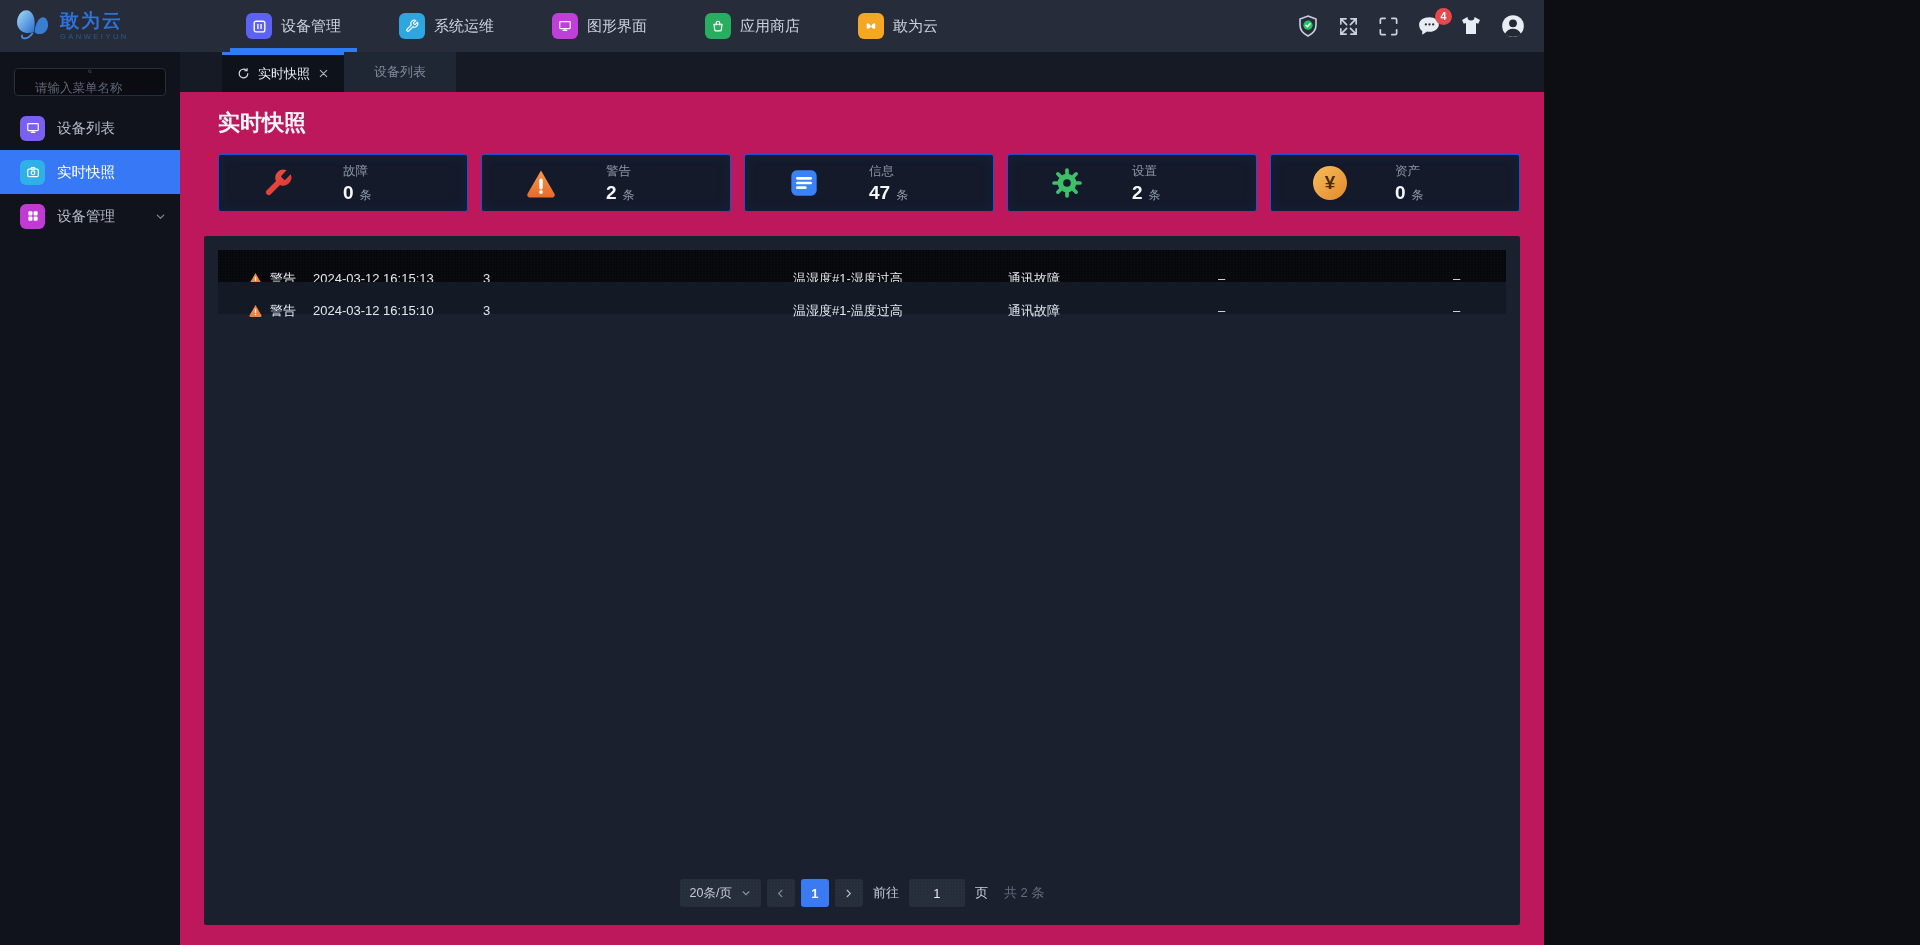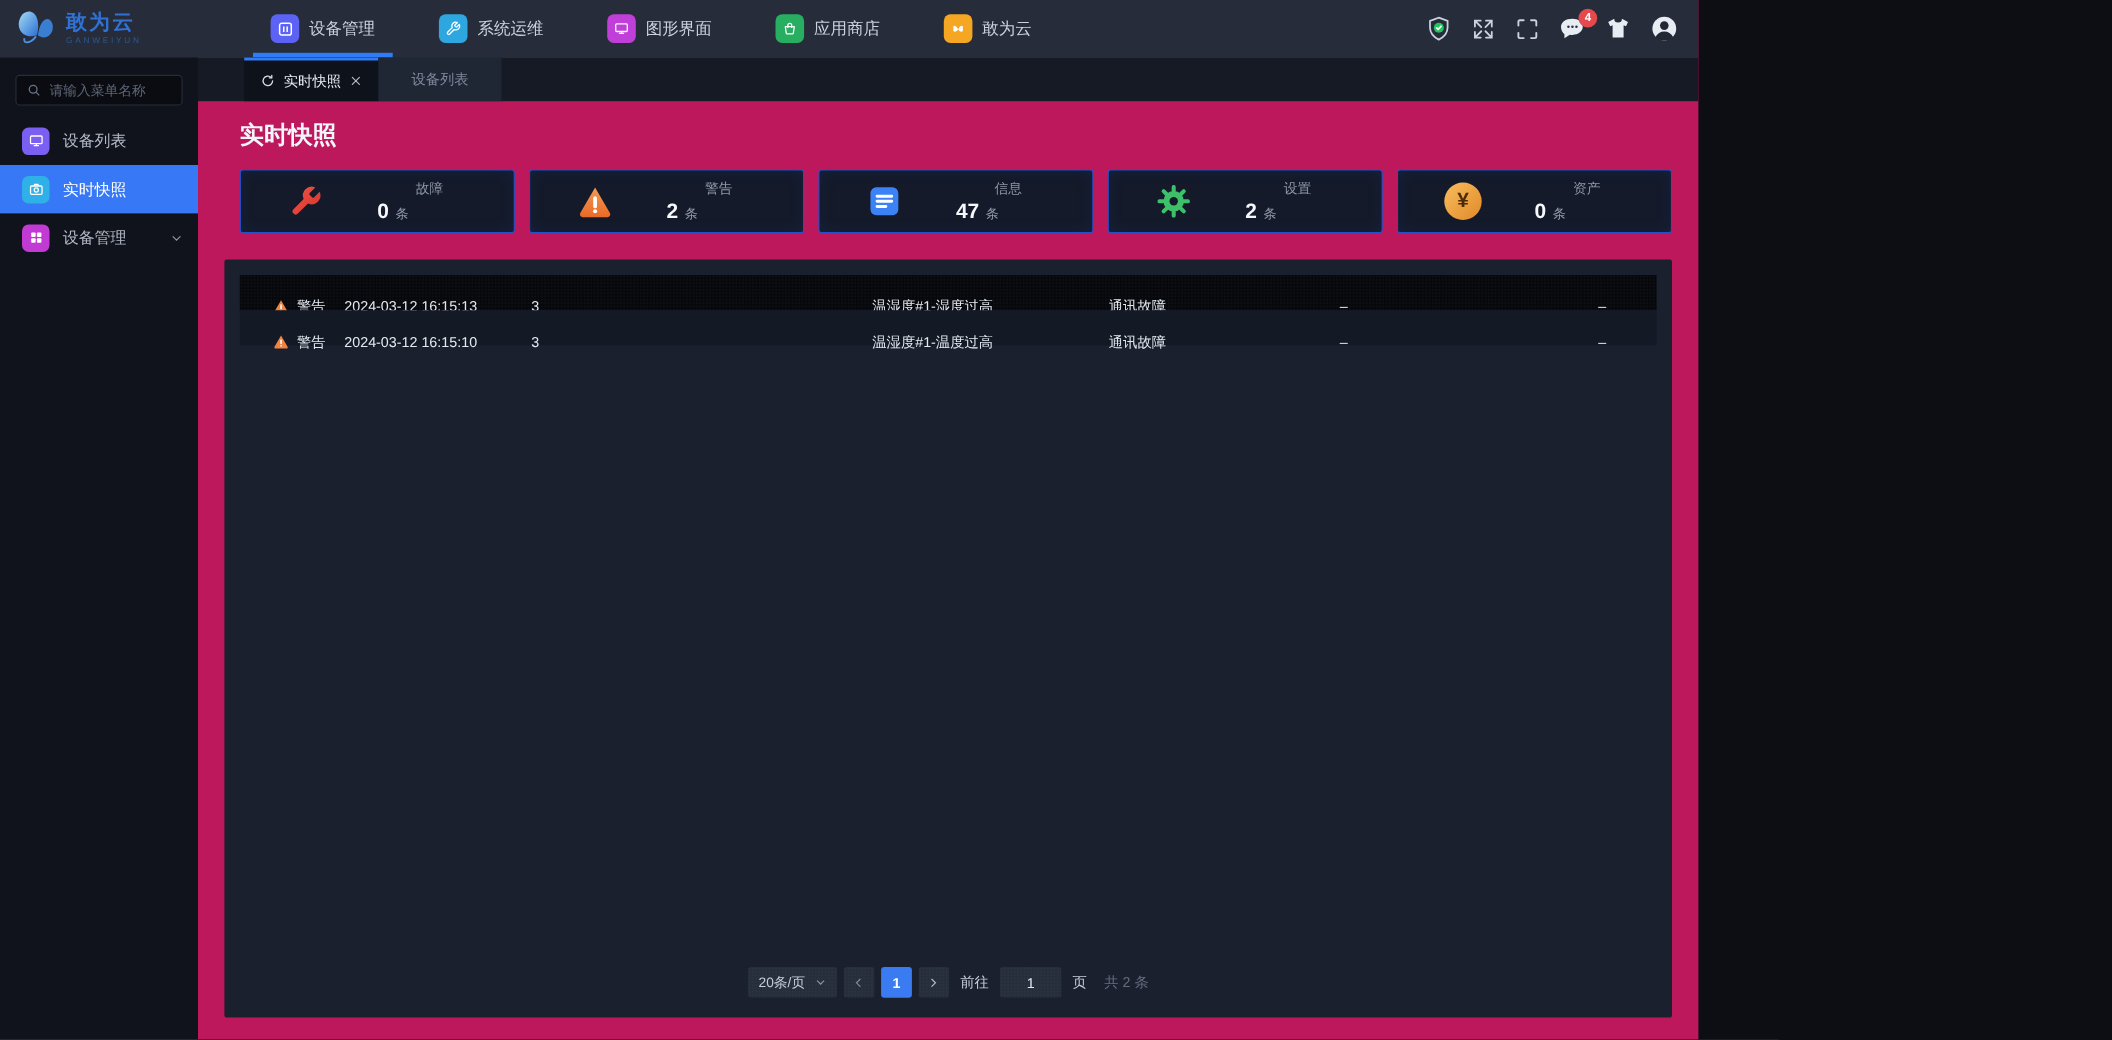--- a/index.html
+++ b/index.html
@@ -21,21 +21,21 @@
   .topbar-right { margin-left:auto; display:flex; align-items:center; gap:17px; padding-right:18px; }
   .tb-icon { position:relative; display:flex; align-items:center; justify-content:center; cursor:pointer; }
   .badge { position:absolute; top:-6px; right:-10px; background:#e5484d; color:#fff; font-size:10.5px; font-weight:bold; min-width:17px; height:17px; border-radius:9px; display:flex; align-items:center; justify-content:center; padding:0 4px; }
 
   
   .body-row { display:flex; height:893px; }
   .sidebar { width:180px; background:#10131c; flex-shrink:0; position:relative; }
   .main { flex:1; display:flex; flex-direction:column; overflow:hidden; }
 
   
-  .search-box { margin:16px 14px 6px 14px; height:28px; background:#0a0c11; border:1px solid #272d3a; border-radius:4px; display:flex; align-items:center; gap:7px; padding:0 9px; }
+  .search-box { margin:16px 14px 6px 14px; height:28px; background:#0a0c11; border:1px solid #272d3a; border-radius:4px; display:flex; align-items:center; gap:7px; padding:0 9px;flex-direction:column; }
   .search-box input { background:transparent; border:none; outline:none; color:#aeb6c4; font-size:12.5px; width:110px; font-family:inherit; }
   .search-box input::placeholder { color:#5d6678; }
   .menu { margin-top:10px; }
   .menu-item { height:44px; display:flex; align-items:center; gap:12px; padding-left:20px; cursor:pointer; position:relative; }
   .menu-item .mi-ico { width:25px; height:25px; border-radius:6px; display:flex; align-items:center; justify-content:center; flex-shrink:0; }
   .menu-item span.lbl { color:#b3bac7; font-size:14.5px; }
   .menu-item.active { background:#3678f5; }
   .menu-item.active span.lbl { color:#ffffff; }
   .menu-item .chev { margin-left:auto; margin-right:14px; display:flex; }
   .sidebar-bottom { position:absolute; left:0; right:0; bottom:0; padding:0 14px 14px 14px; }
@@ -49,21 +49,21 @@
   .tab.active { background:#0e121b; border-top:3px solid #2f7cf6; color:#e8ecf4; }
   .tab.inactive { background:#1f2634; color:#7f899c; }
 
   
   .content { flex:1; padding:0 24px 20px 24px; display:flex; flex-direction:column; overflow:hidden; }
   .page-title { color:#f2f5fa; font-size:22px; font-weight:bold; margin:16px 0 16px 14px; }
   .cards { display:flex; gap:13px; margin-left:14px; }
   .card { width:270px; height:58px; background:#141a29; border:1px solid #2152cc; border-radius:3px; display:flex; align-items:center; padding-left:40px; gap:46px; cursor:pointer; box-shadow:inset 0 0 14px rgba(33,82,204,.12); }
   .card-ico { width:38px; height:38px; display:flex; align-items:center; justify-content:center; flex-shrink:0; }
   .card-txt { display:flex; flex-direction:column; gap:2px; }
-  .card-label { color:#8d97a8; font-size:12.5px;margin-left:35px; }
+  .card-label { color:#8d97a8; font-size:12.5px; }
   .card-valrow { display:flex; align-items:baseline; gap:6px; }
   .card-value { color:#f6f8fd; font-size:19px; font-weight:bold; }
   .card-unit { color:#8d97a8; font-size:12px; }
   .yen-circle { width:34px; height:34px; border-radius:50%; background:linear-gradient(135deg,#f8bd5c,#e2892a); color:#4c2c05; font-size:19px; font-weight:bold; display:flex; align-items:center; justify-content:center; }
 
   
   .panel { margin-top:24px; background:#1b202e; border-radius:2px; flex:1; display:flex; flex-direction:column; padding:14px 14px 10px 14px; }
   .tgrid { display:grid; grid-template-columns:95px 170px 310px 215px 210px 235px 190px 1fr; align-items:center; }
   .thead { background:#293043; height:38px; }
   .thead > div { color:#a6b0c3; font-size:13px; font-weight:bold; }

